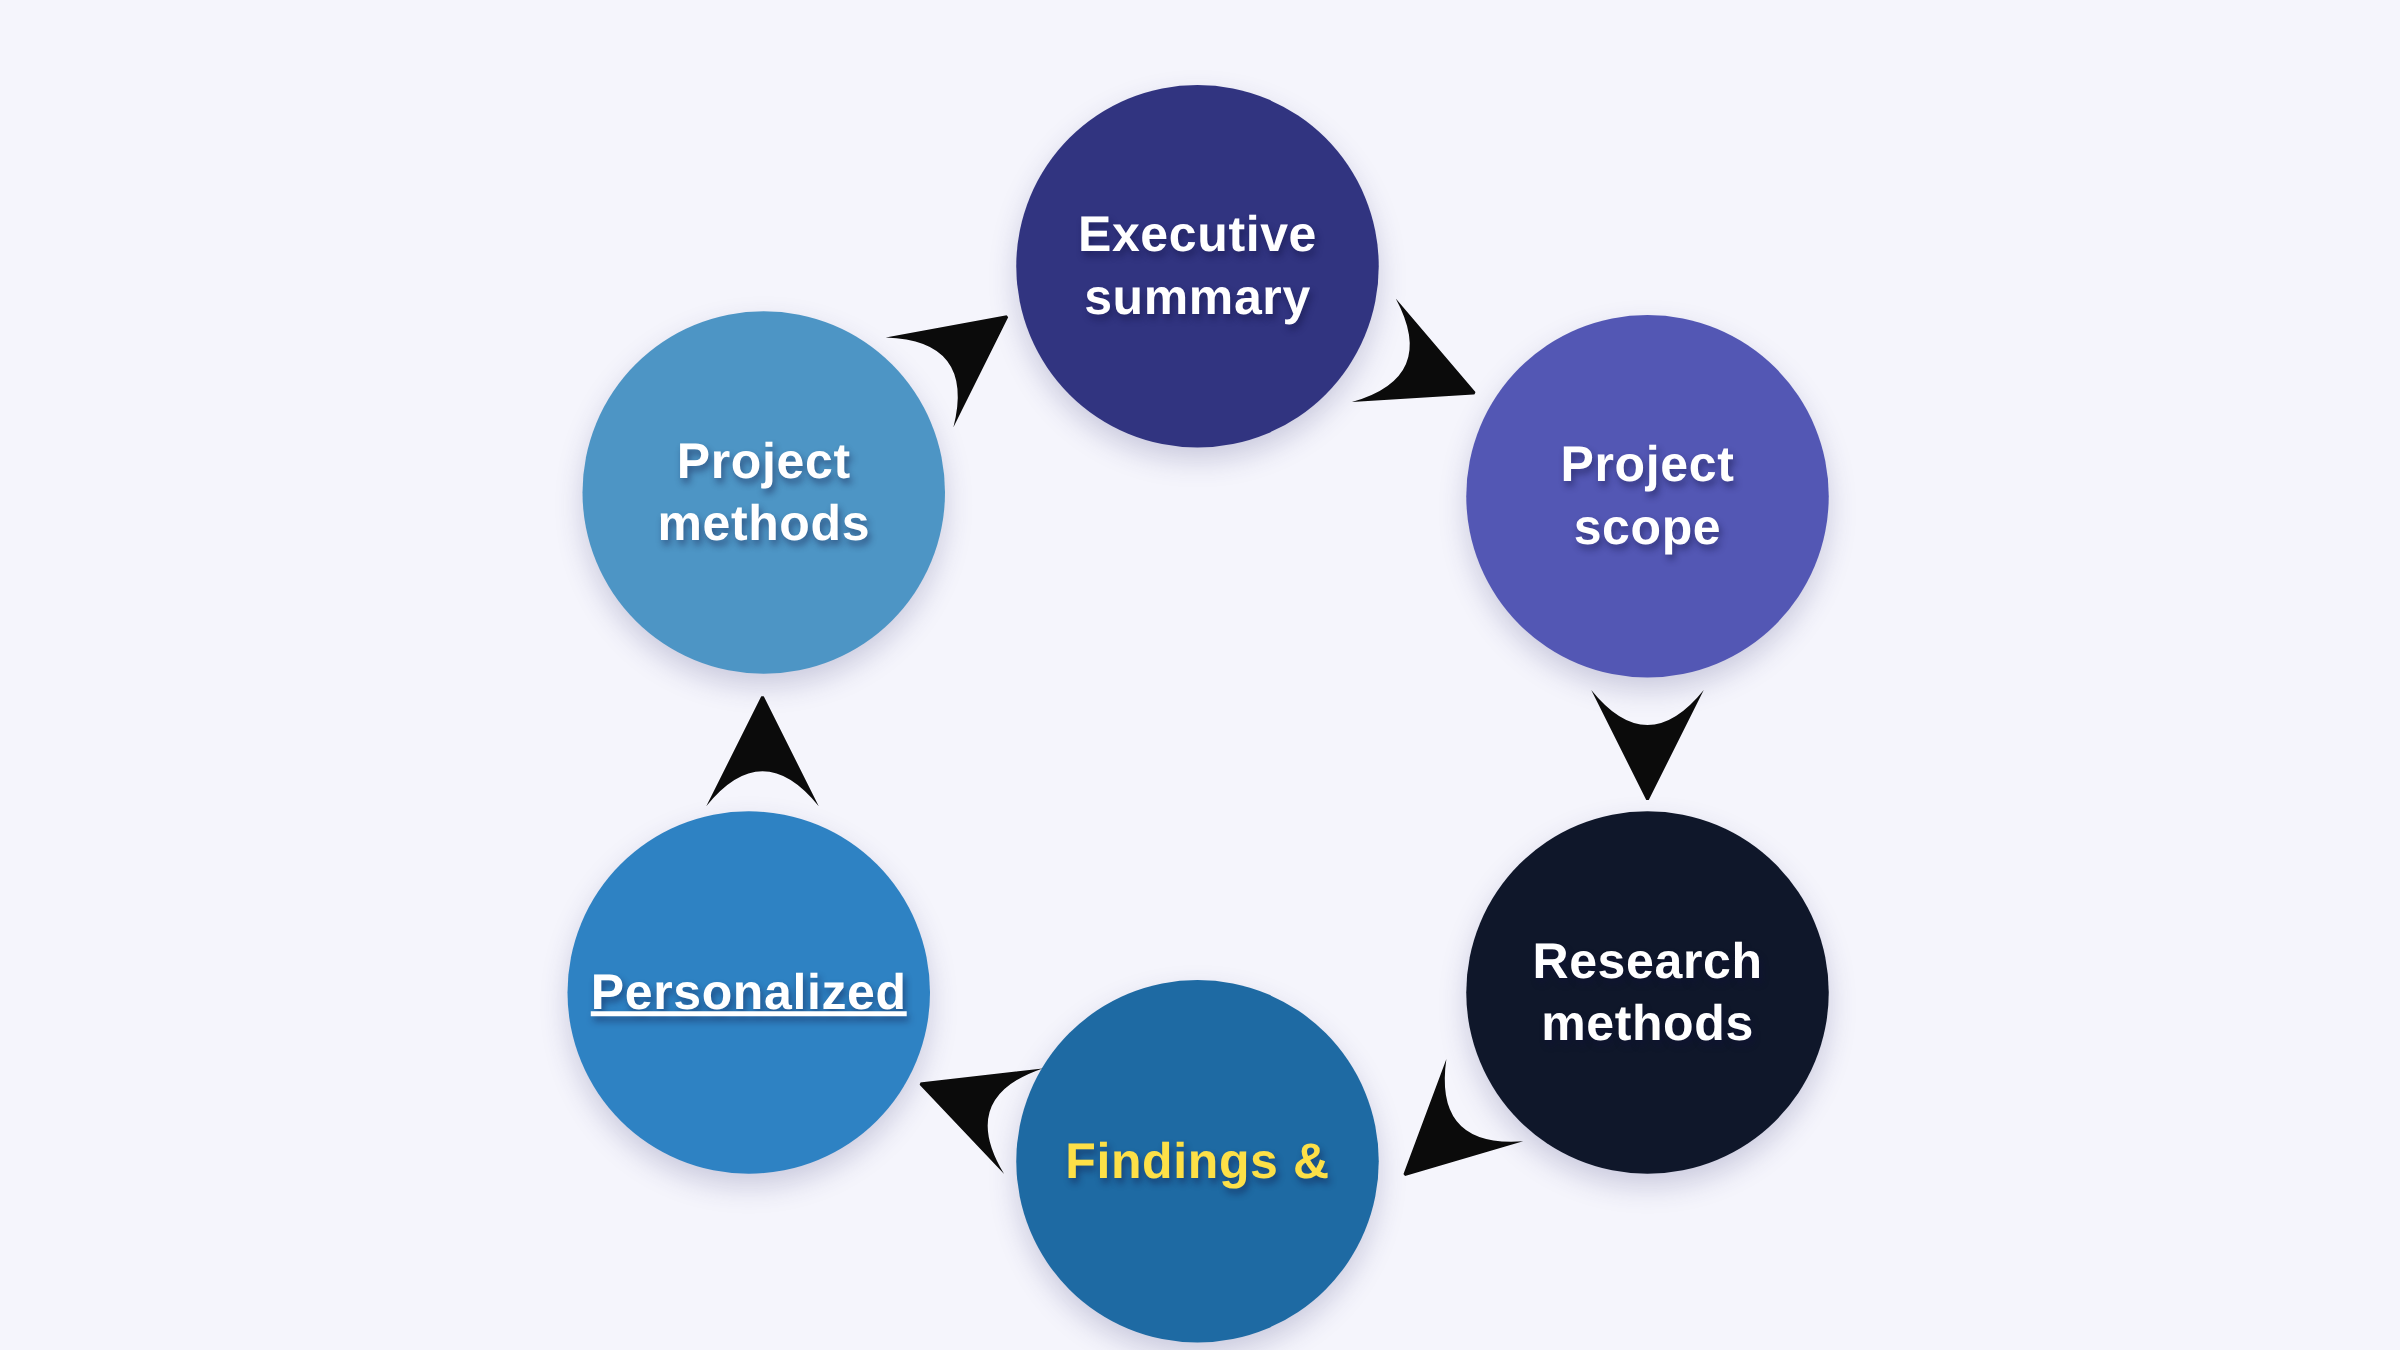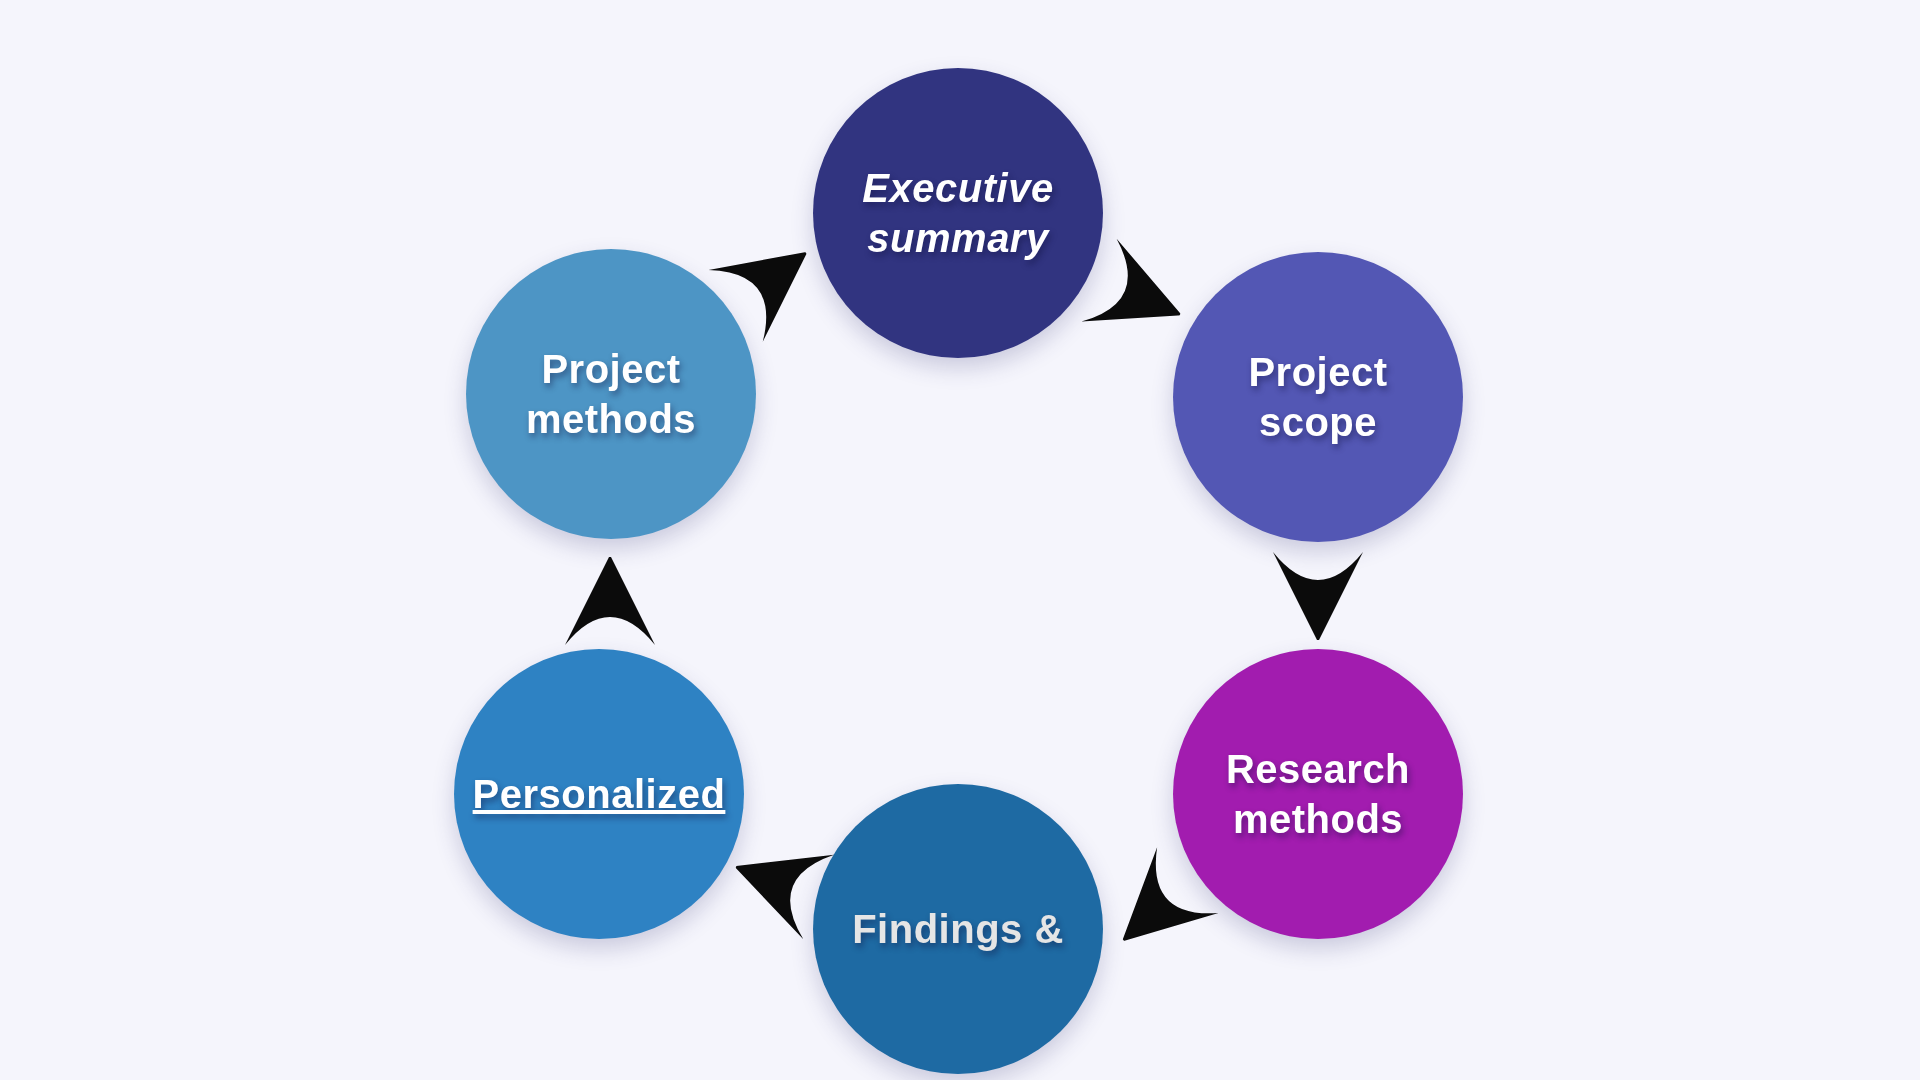--- a/index.html
+++ b/index.html
@@ -45,42 +45,42 @@
     display: block;
     width: 100%;
     height: 100%;
   }
 </style>
 </head>
 <body style="background: rgb(245, 245, 252);">
 
 <div class="stage">
 
-  <div class="node" style="left: 813px; top: 68px; background: rgb(49, 52, 128); color: rgb(255, 255, 255); font-style: italic;">
+  <div class="node" style="left: 813px; top: 68px; background: rgb(49, 52, 128); color: rgb(255, 255, 255);">
     <div class="node-label">
       <span class="line">Executive</span>
       <span class="line">summary</span>
     </div>
   </div>
 
   <div class="node" style="left: 1173px; top: 252px; background: rgb(83, 87, 180); color: rgb(255, 255, 255);">
     <div class="node-label">
       <span class="line">Project</span>
       <span class="line">scope</span>
     </div>
   </div>
 
-  <div class="node" style="left: 1173px; top: 649px; background: #a21caf; color: rgb(255, 255, 255);">
+  <div class="node" style="left: 1173px; top: 649px; background: #0f172a; color: rgb(255, 255, 255);">
     <div class="node-label">
       <span class="line">Research</span>
       <span class="line">methods</span>
     </div>
   </div>
 
-  <div class="node" style="left: 813px; top: 784px; background: rgb(30, 106, 163); color: #e5e5e5;">
+  <div class="node" style="left: 813px; top: 784px; background: rgb(30, 106, 163); color: #fde047;">
     <div class="node-label">
       <span class="line">Findings &amp;</span>
     </div>
   </div>
 
   <div class="node" style="left: 454px; top: 649px; background: rgb(46, 130, 195); color: rgb(255, 255, 255); text-decoration: underline;">
     <div class="node-label">
       <span class="line">Personalized</span>
     </div>
   </div>

